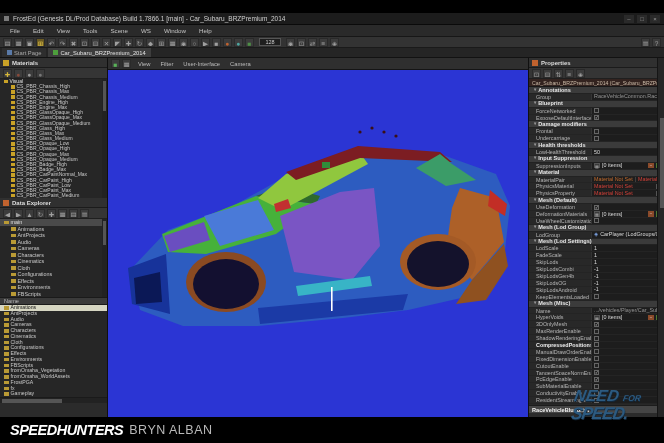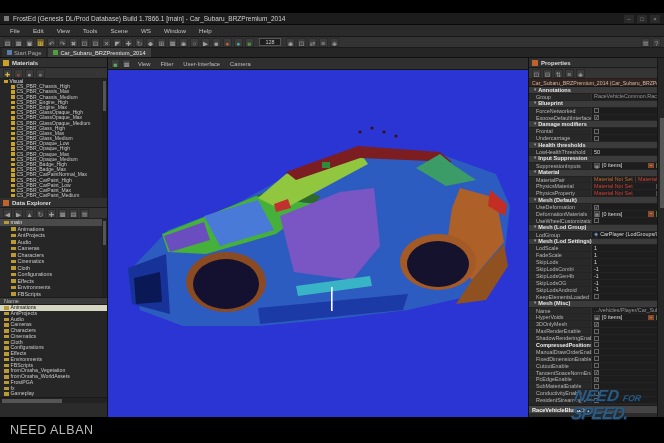--- a/index.html
+++ b/index.html
@@ -589,20 +589,21 @@
     <div id="props-status">
       <span>RaceVehicleBlueprint</span>
       <span class="q">?</span>
     </div>
   </div>
   <div class="abs" id="win-scroll">
     <div class="vthumb" style="top:60px;height:90px"></div>
   </div>
 
   <div class="abs" id="bottom-bar">
-    <span id="sh-author">NEED ALBAN</span>
+    <span id="sh-logo">SPEEDHUNTERS</span>
+    <span id="sh-author">BRYN ALBAN</span>
   </div>
   <div class="abs" id="nfs-logo">
     <div><span>NEED</span>
          <span id="nfs-for">FOR</span></div>
     <div id="nfs-line2">SPEED.</div>
   </div>
 </div>
 
 </body></html>

